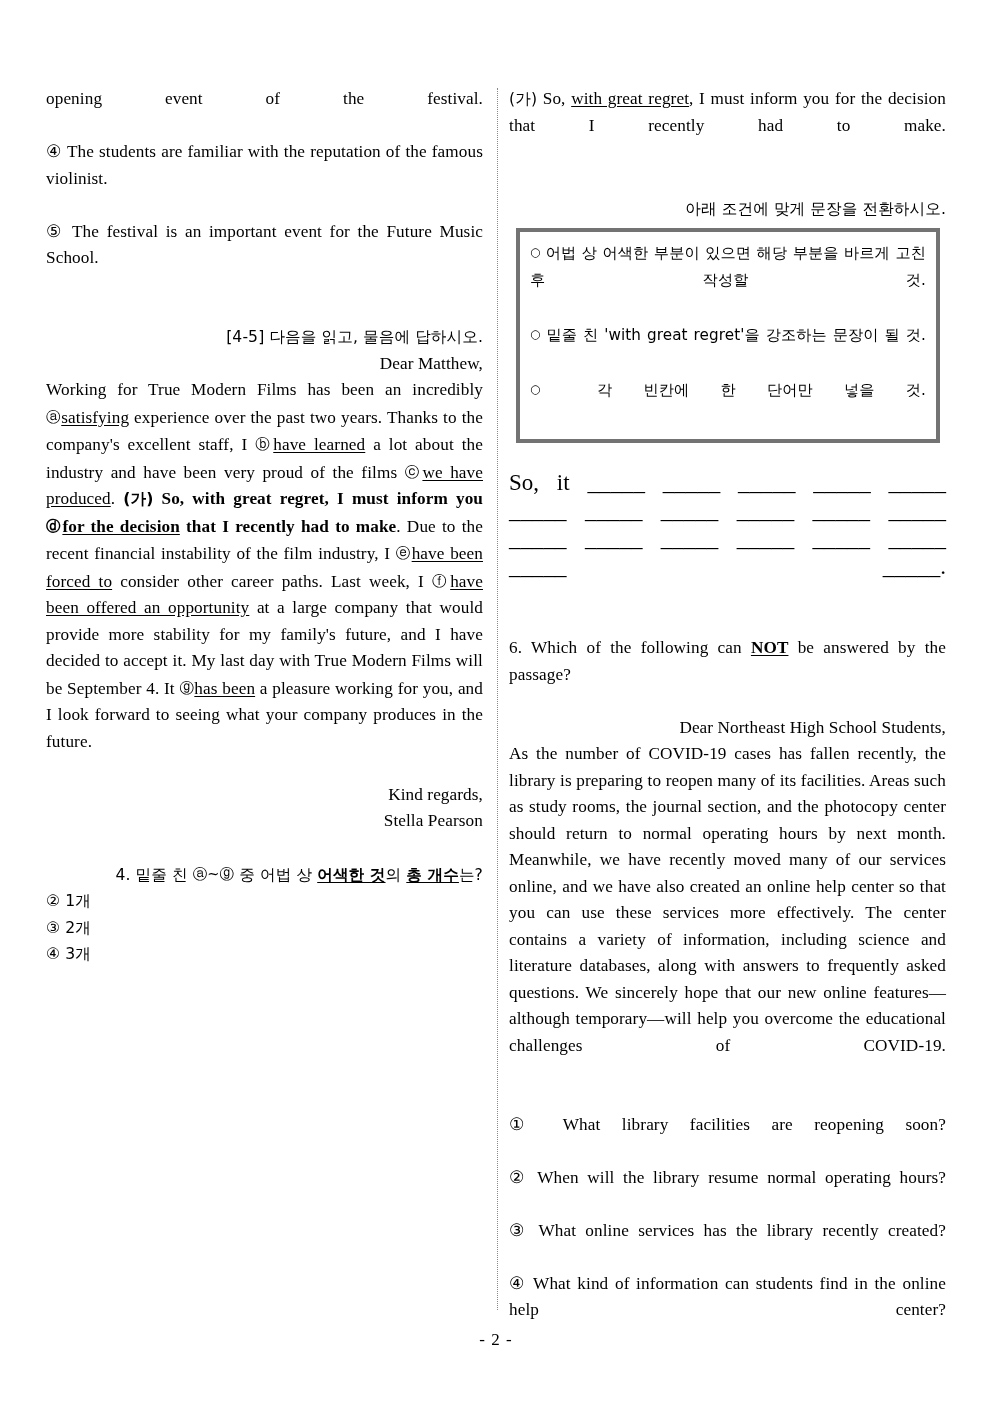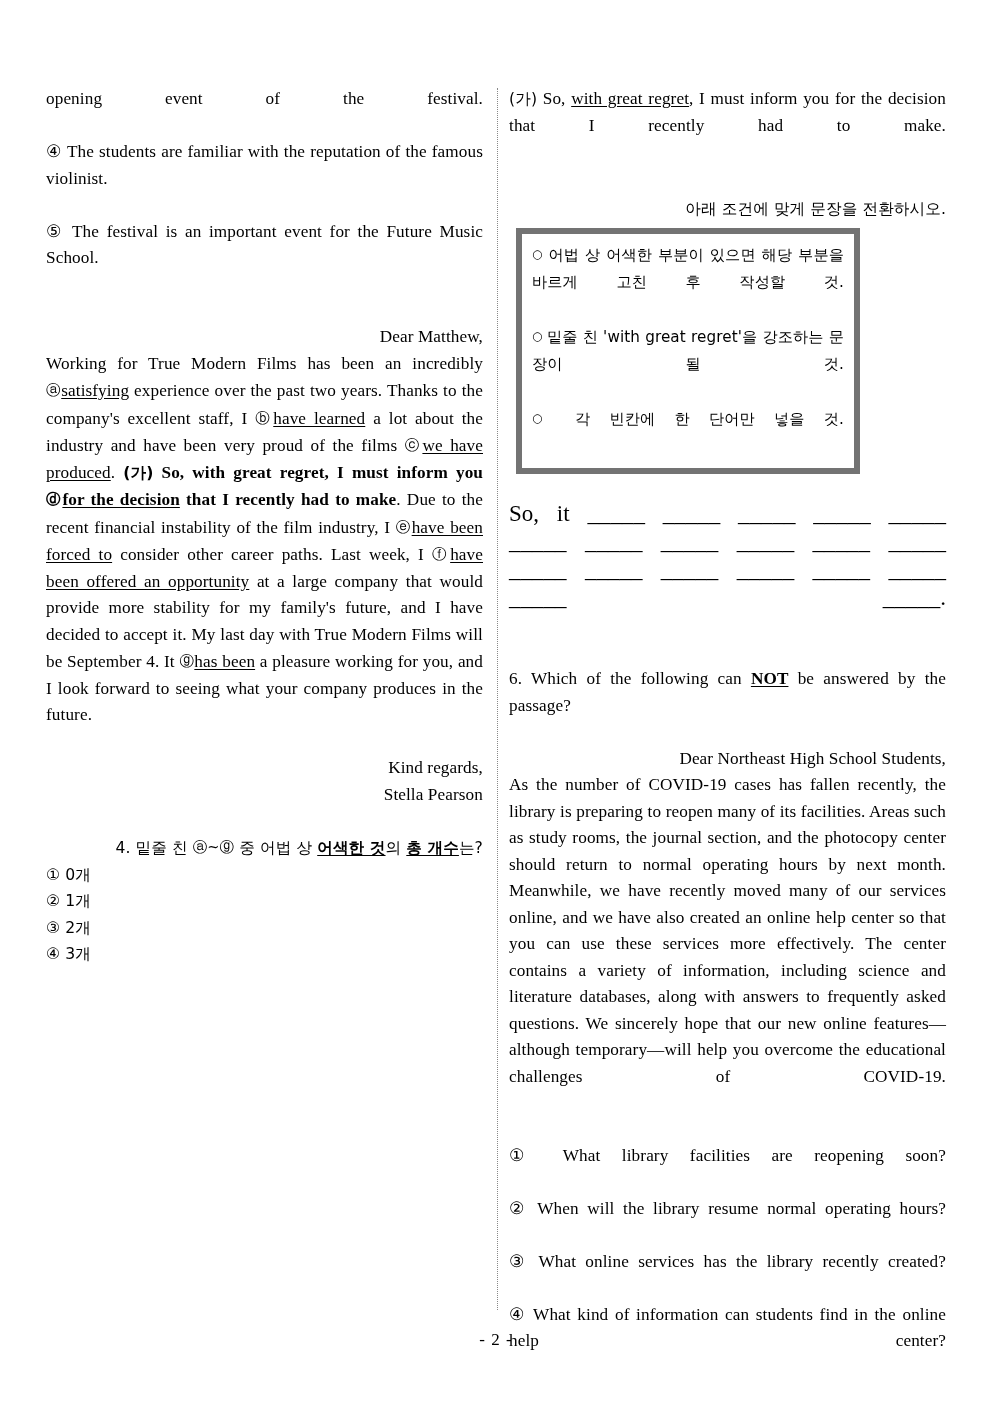--- a/index.html
+++ b/index.html
@@ -85,24 +85,24 @@
     text-align: justify;
   }
   .choice-ko {
     margin: 0;
     font-family: "DejaVu Sans", "Liberation Sans", sans-serif;
     font-size: 15.6px;
     line-height: 26.5px;
   }
 
   .cond-box {
-    border: 6px solid #737373;
+    border: 4px solid #737373;
     padding: 7px 10px 8px 10px;
     margin: 6px 0 0 7px;
-    width: 344px;
+    width: 424px;
     box-sizing: border-box;
   }
   .cond-line {
     margin: 0;
     font-family: "DejaVu Sans", "Liberation Sans", sans-serif;
     font-size: 15.2px;
     line-height: 27px;
     text-align: justify;
   }
   .cond-line::after {
@@ -147,32 +147,32 @@
   <div class="columns">
 
     <div class="col col-left">
 
       <p class="line just">opening event of the festival.</p>
       <p class="line just">④ The students are familiar with the reputation of the famous violinist.</p>
       <p class="line just">⑤ The festival is an important event for the Future Music School.</p>
 
       <div class="gap-md"></div>
 
+      <p class="line nojust ko">[4-5] 다음을 읽고, 물음에 답하시오.</p>
       <p class="line nojust">Dear Matthew,</p>
 
       <p class="line just"><span>Working for True Modern Films has been an incredibly </span><span class="circ">ⓐ</span><span class="u">satisfying</span><span> experience over the past two years. Thanks to the company's excellent staff, I </span><span class="circ">ⓑ</span><span class="u">have learned</span><span> a lot about the industry and have been very proud of the films </span><span class="circ">ⓒ</span><span class="u">we have produced</span><span>. </span><span class="bold ko">(가)</span><span class="bold"> So, with great regret, I must inform you </span><span class="circ bold">ⓓ</span><span class="bu">for the decision</span><span class="bold"> that I recently had to make</span><span>. Due to the recent financial instability of the film industry, I </span><span class="circ">ⓔ</span><span class="u">have been forced to</span><span> consider other career paths. Last week, I </span><span class="circ">ⓕ</span><span class="u">have been offered an opportunity</span><span> at a large company that would provide more stability for my family's future, and I have decided to accept it. My last day with True Modern Films will be September 4. It </span><span class="circ">ⓖ</span><span class="u">has been</span><span> a pleasure working for you, and I look forward to seeing what your company produces in the future.</span></p>
 
       <p class="line nojust">Kind regards,</p>
       <p class="line nojust">Stella Pearson</p>
 
       <div class="gap-md"></div>
 
       <p class="line nojust ko"><span>4. 밑줄 친 </span><span class="circ">ⓐ~ⓖ</span><span> 중 어법 상 </span><span class="bu">어색한 것</span><span>의 </span><span class="bu">총 개수</span><span>는?</span></p>
 
-      <p class="choice-ko">① 0개</p>
       <p class="choice-ko">② 1개</p>
       <p class="choice-ko">③ 2개</p>
       <p class="choice-ko">④ 3개</p>
 
     </div>
 
     <div class="col col-right">
 
 
       <p class="line just"><span class="ko">(가)</span><span> So, </span><span class="u">with great regret</span><span>, I must inform you for the decision that I recently had to make.</span></p>

